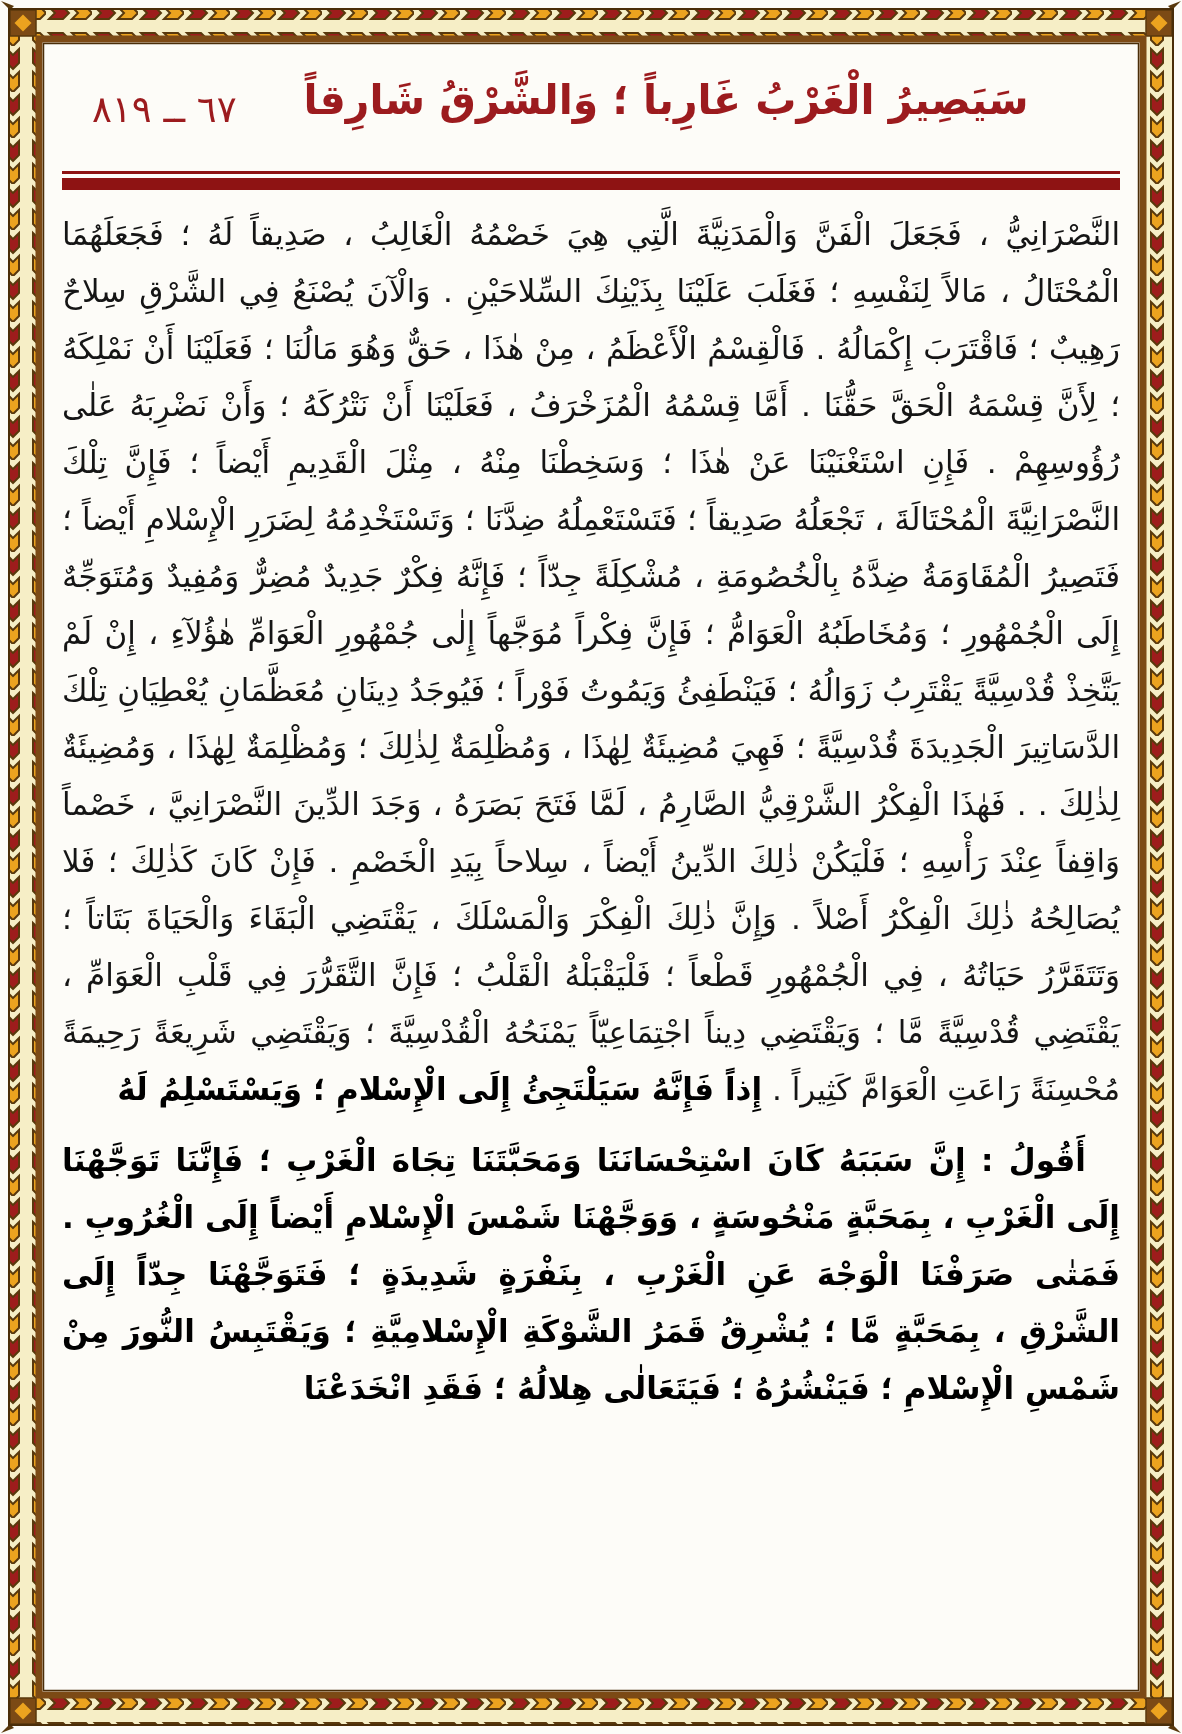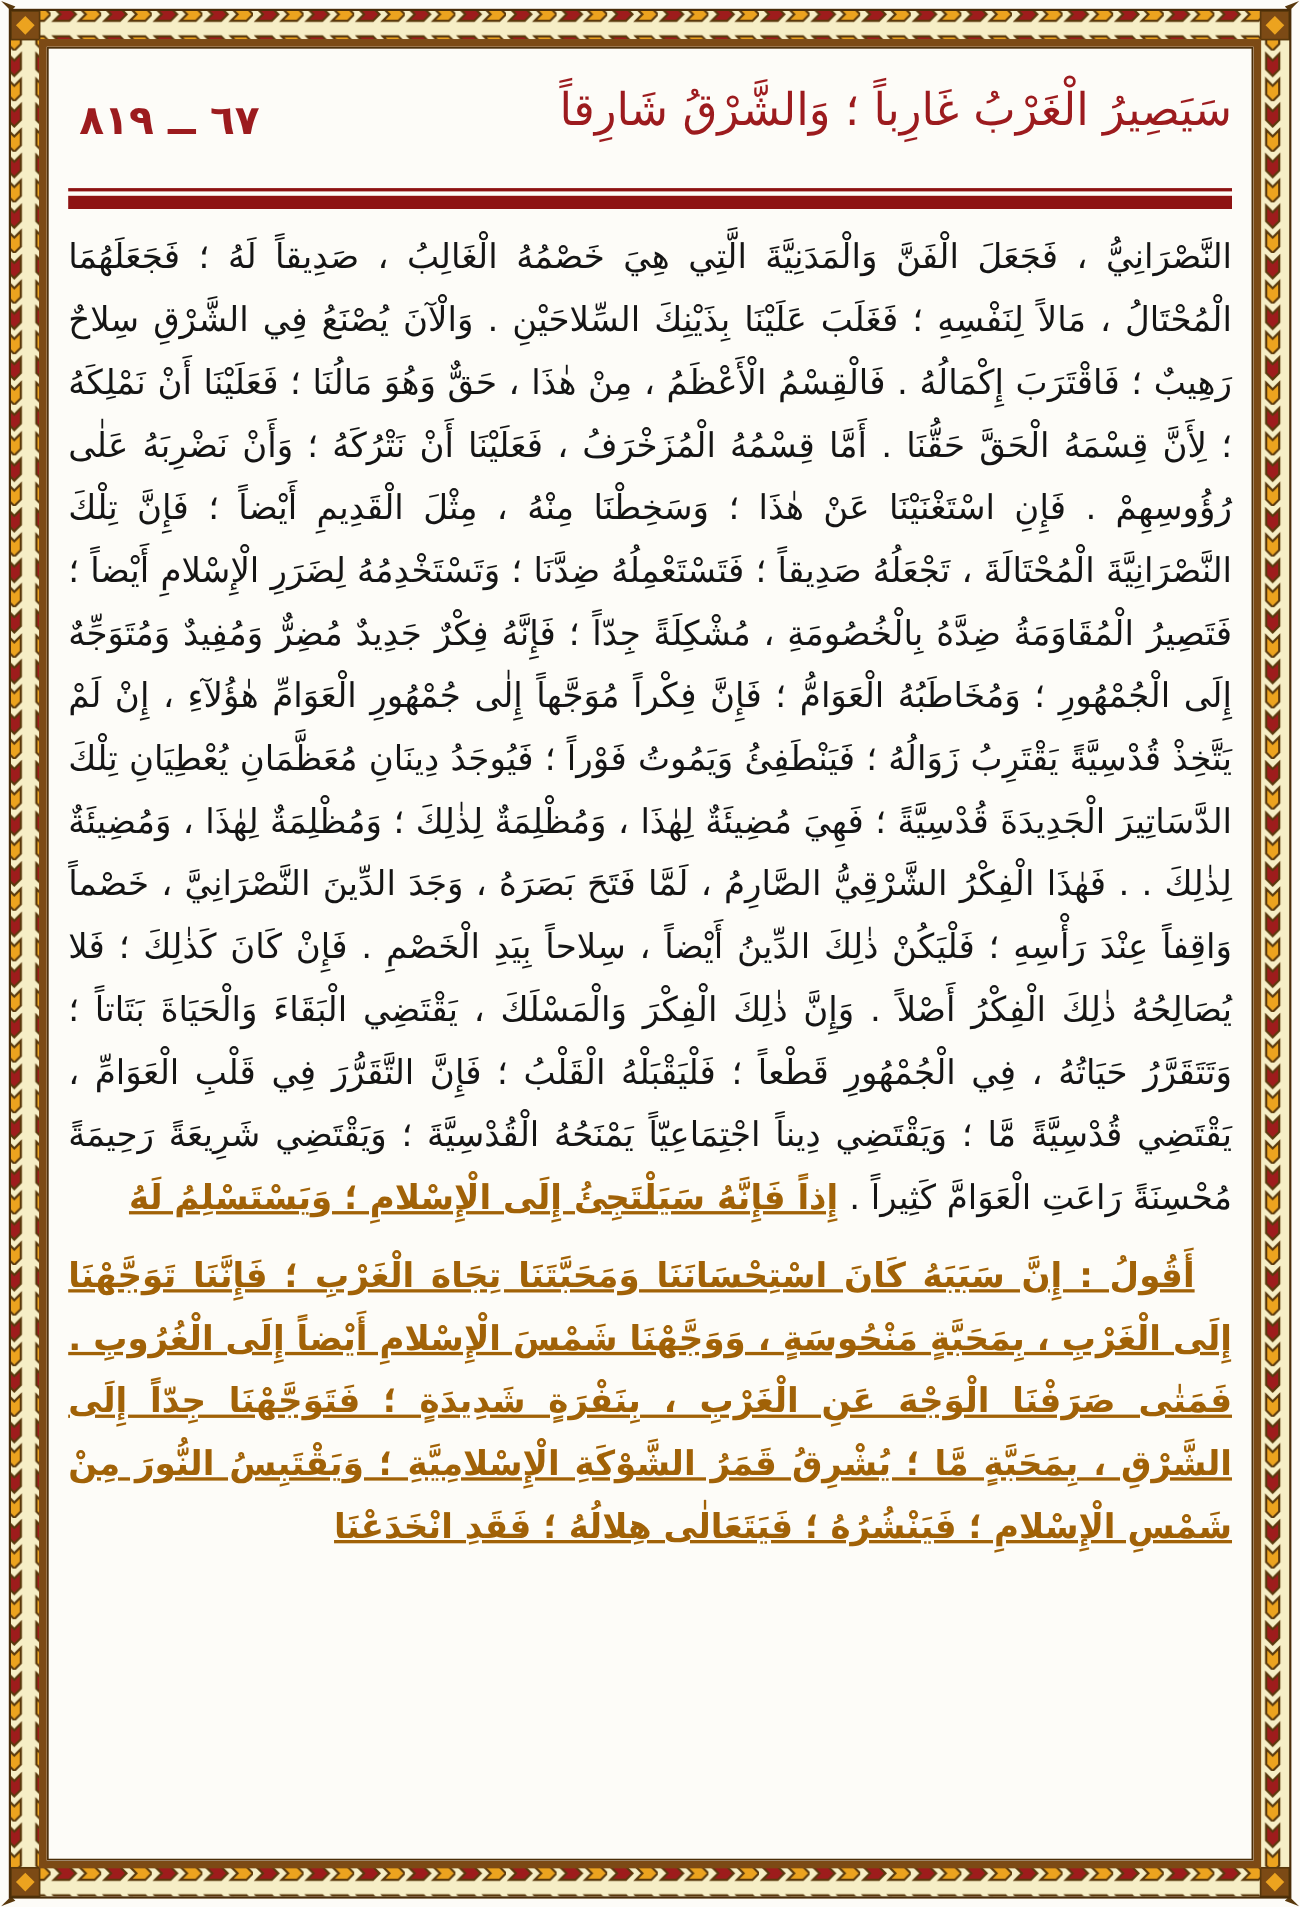--- a/index.html
+++ b/index.html
@@ -13,32 +13,33 @@
     overflow: hidden;
   }
   .frame-svg { position: absolute; inset: 0; display: block; }
   .content {
     position: absolute;
     top: 70px; right: 62px; left: 62px; bottom: 50px;
   }
   .header { position: relative; height: 86px; }
   .page-number {
     position: absolute;
-    left: 10px; top: 18px;
+    left: 30px; top: 18px;
     font-size: 37px;
-    font-weight: bold;
+    font-weight: normal;
     color: #9c1b1e;
     direction: rtl;
     letter-spacing: 2px;
   }
   .page-title {
+    text-align: center;
     padding-left: 150px;
     padding-top: 6px;
     font-size: 41px;
-    font-weight: normal;
+    font-weight: bold;
     color: #9c1b1e;
     white-space: nowrap;
   }
   .double-rule {
     margin-top: 22px;
     height: 12px;
     background: #8e1313;
     position: relative;
   }
   .double-rule::before {
@@ -52,21 +53,21 @@
     margin-top: 16px;
     font-size: 31px;
     line-height: 57px;
     color: #151515;
     text-align: justify;
   }
   .para { margin: 0; }
   .para-center { text-align: center; }
   .para-indent { text-indent: 34px; margin-top: 14px; }
   .seg-black { color: #151515; }
-  .seg-red { color: #a16207; font-weight: bold; text-decoration: underline; }
+  .seg-red { color: #000000; font-weight: bold; }
 </style>
 </head>
 <body>
 
 <div class="page">
 
   <svg class="frame-svg" width="1182" height="1734" viewBox="0 0 1182 1734" aria-hidden="true">
     <defs>
       <pattern id="chainH" width="46" height="26" patternUnits="userSpaceOnUse">
         <rect width="46" height="26" fill="#f6eec6"></rect>

